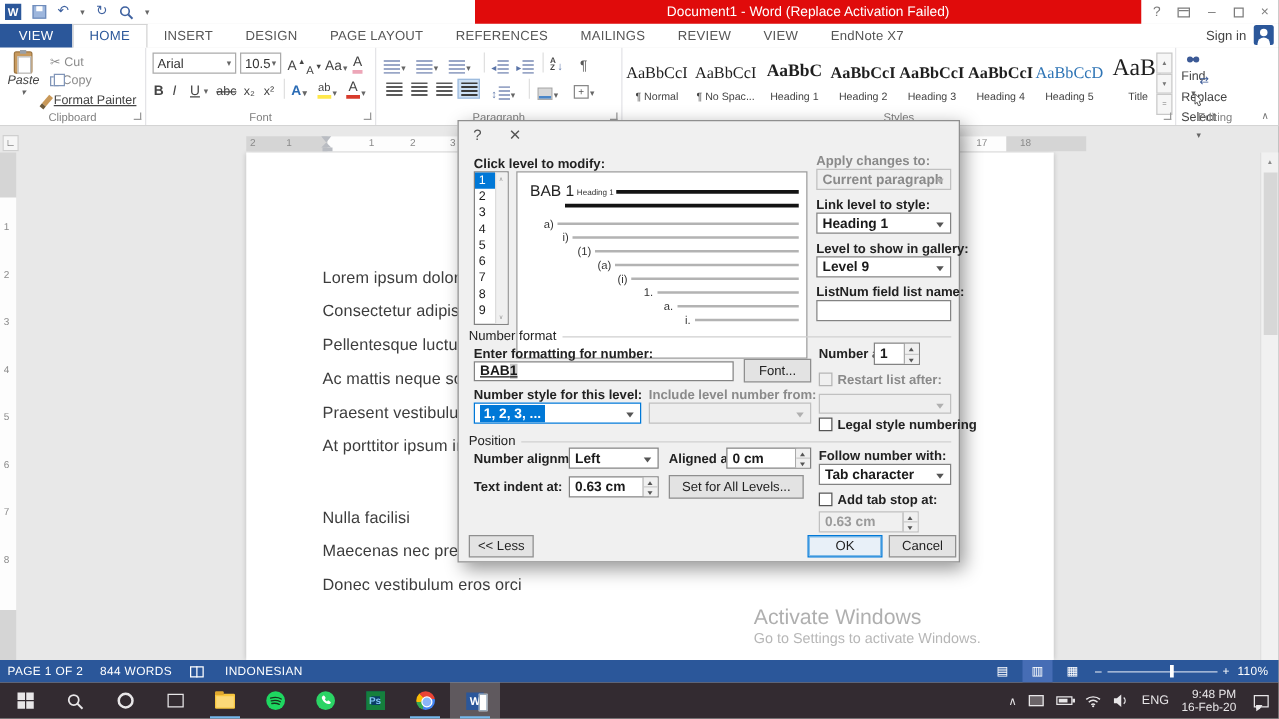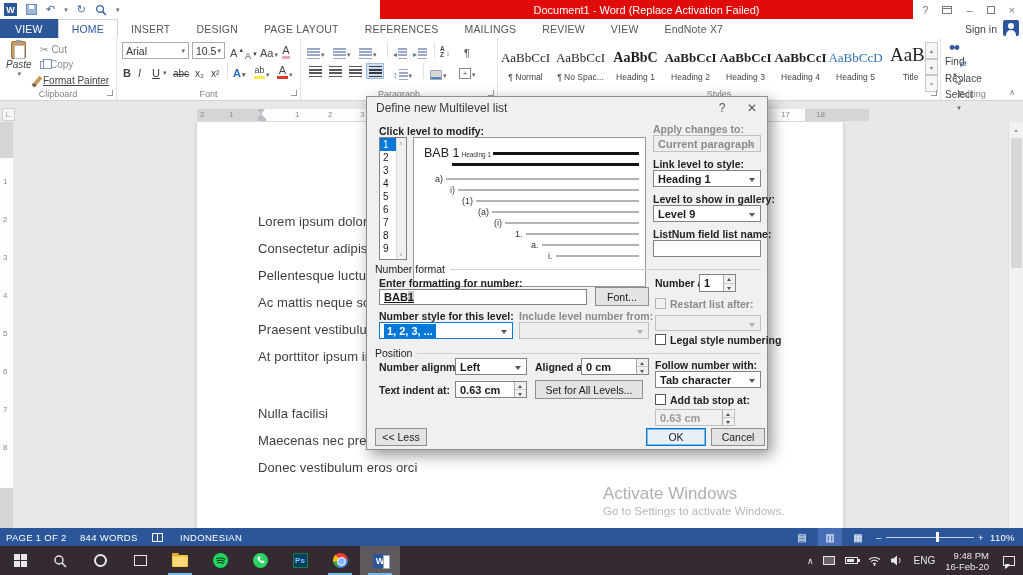--- a/index.html
+++ b/index.html
@@ -147,21 +147,21 @@
   .tbicon.active { background:rgba(255,255,255,.22); }
   .winflag { display:grid; grid-template-columns:6px 6px; grid-template-rows:6px 6px; gap:1px; }
   .winflag i { background:#e8e6e8; }
   .ic-cortana { width:13px; height:13px; border:2px solid #e8e6e8; border-radius:50%; }
   .ic-taskview { width:13px; height:11px; border:1.5px solid #e8e6e8; position:relative; }
   .folder { width:16px; height:12px; background:#f8c63d; border-radius:1px; position:relative; }
   .folder::before { content:""; position:absolute; left:0; top:-2px; width:7px; height:3px; background:#e0a82e; border-radius:1px 1px 0 0; }
   .folder::after { content:""; position:absolute; left:1px; top:2px; width:14px; height:9px; background:#fbd978; }
   .spoticircle { width:15px; height:15px; border-radius:50%; background:#1ed760; }
   .wacircle { width:15px; height:15px; border-radius:50%; background:#2bd465; }
-  .psbox { width:15px; height:15px; background:#0a3d66; border:1px solid #15803d; color:#7ec3f2; font-size:8px; font-weight:bold; display:flex; align-items:center; justify-content:center; }
+  .psbox { width:15px; height:15px; background:#0a3d66; border:4px solid #15803d; color:#7ec3f2; font-size:8px; font-weight:bold; display:flex; align-items:center; justify-content:center; }
   .chrome { width:15px; height:15px; border-radius:50%; background:conic-gradient(from -40deg, #ea4335 0 120deg, #4285f4 0 240deg, #34a853 0 300deg, #fbbc05 0 360deg); position:relative; }
   .chrome::after { content:""; position:absolute; left:4px; top:4px; width:7px; height:7px; border-radius:50%; background:#8ab4f8; border:1.5px solid #fff; }
   .wordbox { width:14px; height:14px; background:#2b579a; color:#fff; font-size:9px; font-weight:bold; display:flex; align-items:center; justify-content:center; position:relative; }
   .wordbox::after { content:""; position:absolute; right:-3px; top:1px; width:5px; height:12px; background:#fff; border:1px solid #9ab; }
   .tray { position:absolute; right:0; top:0; height:29px; display:flex; align-items:center; gap:10px; padding-right:8px; color:#e8e6e8; }
   .tray .txt { font-size:10px; }
   .ic-monitor { width:12px; height:9px; border:1px solid #e8e6e8; background:#6b6468; }
   .ic-batt { width:13px; height:7px; border:1px solid #e8e6e8; position:relative; }
   .ic-batt::before { content:""; position:absolute; right:-3px; top:1px; width:2px; height:3px; background:#e8e6e8; }
   .ic-batt::after { content:""; position:absolute; left:1px; top:1px; width:7px; height:3px; background:#e8e6e8; }
@@ -481,21 +481,20 @@
     <div class="watermark2">Go to Settings to activate Windows.</div>
 
     <div class="vscroll">
       <div class="arr">▴</div>
       <div class="thumb"></div>
     </div>
   </div>
 
   <div class="dlg">
     <div class="dlg-title">
-      <span class="t">Define new Multilevel list</span>
       <span class="hb">?</span>
       <span class="xb">✕</span>
     </div>
 
     <span class="lbl" style="left:12px;top:28px;">Click level to modify:</span>
     <div class="levlist">
       <div class="items">
         <div class="sel">1</div>
         <div>2</div>
         <div>3</div>

